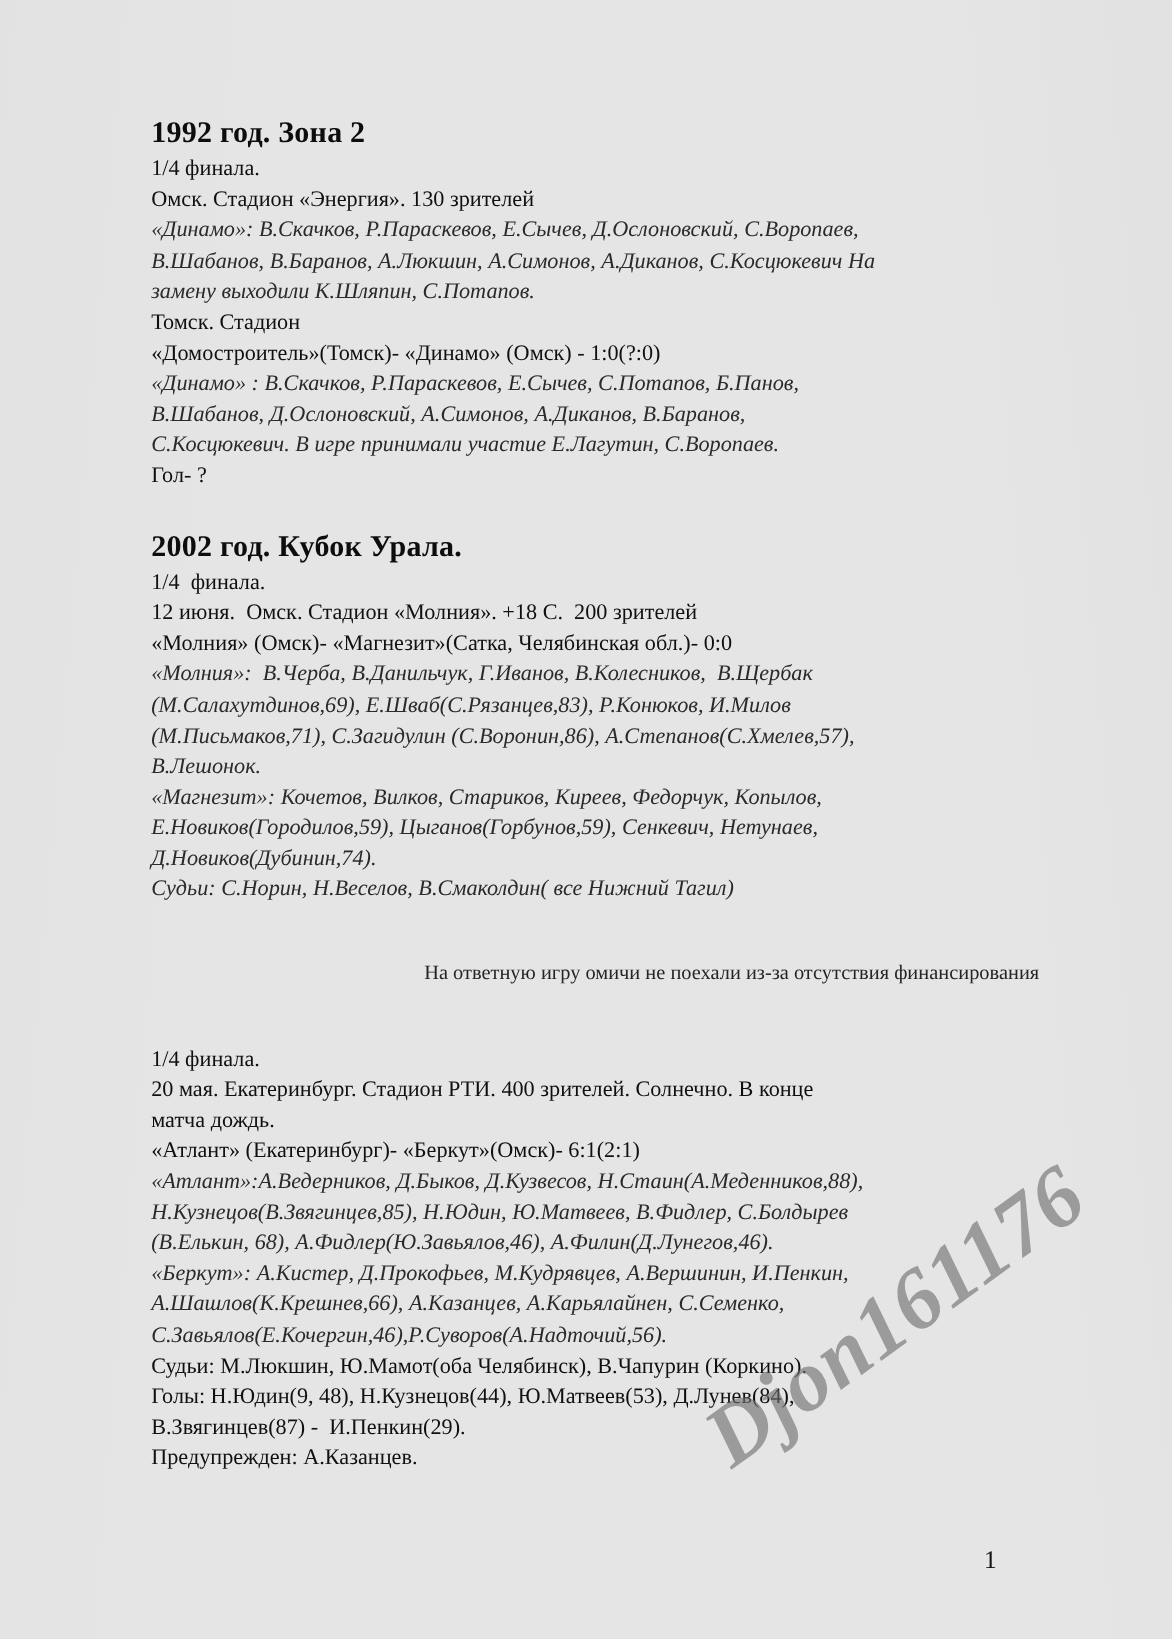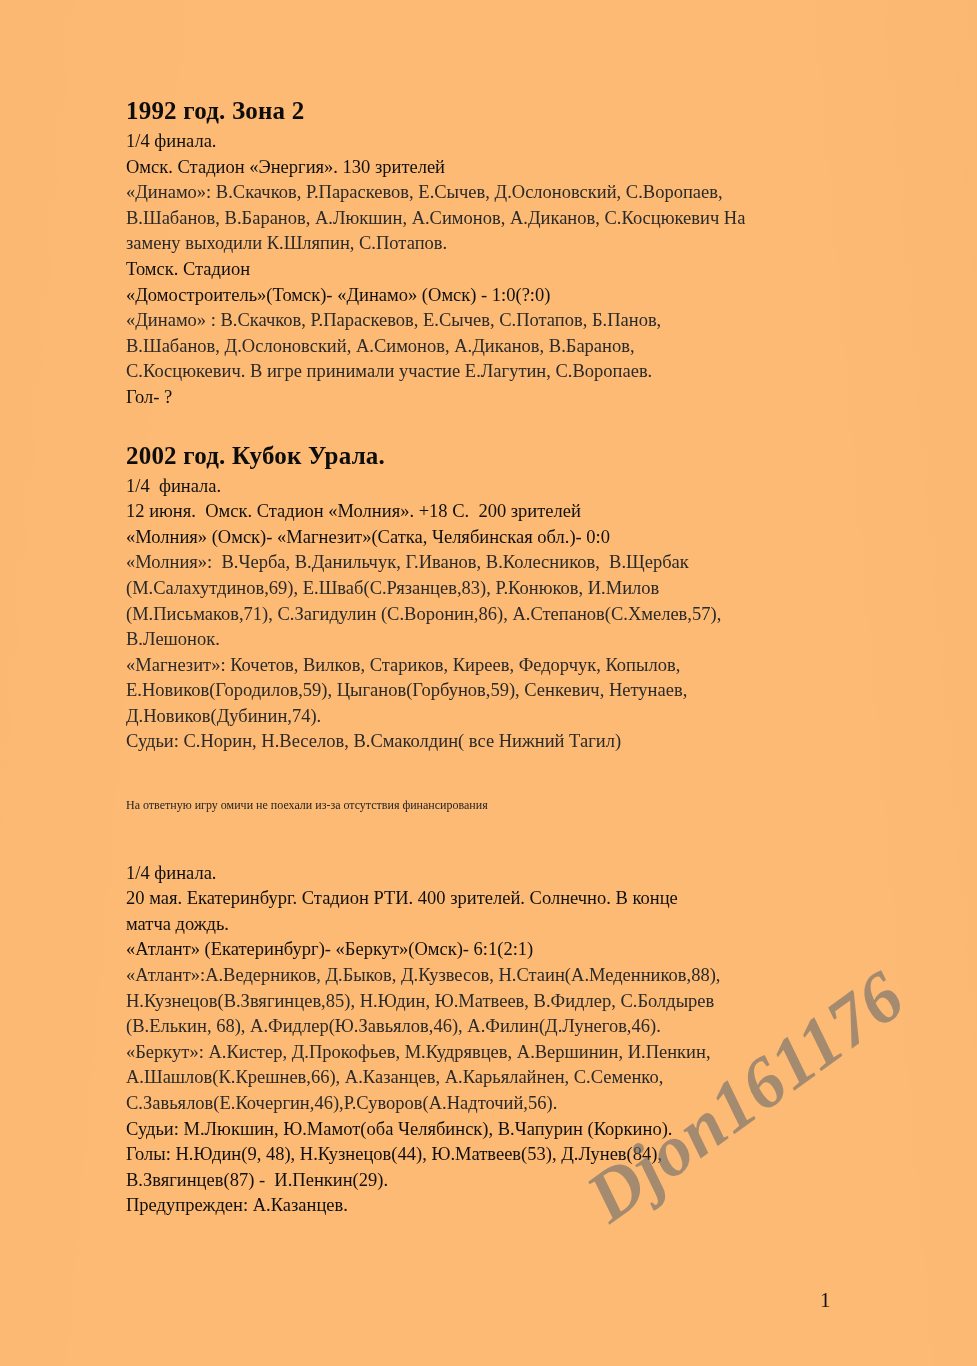--- a/index.html
+++ b/index.html
@@ -14,21 +14,21 @@
     overflow: hidden;
     font-family: "Liberation Serif", "DejaVu Serif", serif;
     color: #131313;
     -webkit-font-smoothing: none;
   }
 
   
   .page {
     position: absolute;
     inset: 0;
-    background: #fdba74;
+    background: #e5e5e5;
   }
   .page::before {
     content: "";
     position: absolute;
     inset: 0;
     background:
       linear-gradient(95deg, rgba(0,0,0,0.012) 0%, rgba(0,0,0,0) 22%),
       linear-gradient(265deg, rgba(0,0,0,0.015) 0%, rgba(0,0,0,0) 18%);
     pointer-events: none;
   }
@@ -55,29 +55,31 @@
     margin: 0;
     white-space: pre-wrap;
     color: #1b1b1b;
   }
   .line.b {
     font-weight: normal;
     color: #101010;
   }
   .line.faded {
     color: #2a2a2a;
+    font-style: italic;
   }
   .block { margin: 0; }
   .gap-md { height: 26px; }
   .gap-lg { height: 30px; }
 
   .standalone {
-    font-size: 12px;
+    font-size: 17px;
     line-height: 25.6px;
     color: #242424;
+    text-align: right;
   }
 
   
   .watermark {
     position: absolute;
     left: 596px;
     top: 1164px;
     transform: rotate(-36deg);
     transform-origin: 0 50%;
     font-family: "Liberation Serif", "DejaVu Serif", serif;

